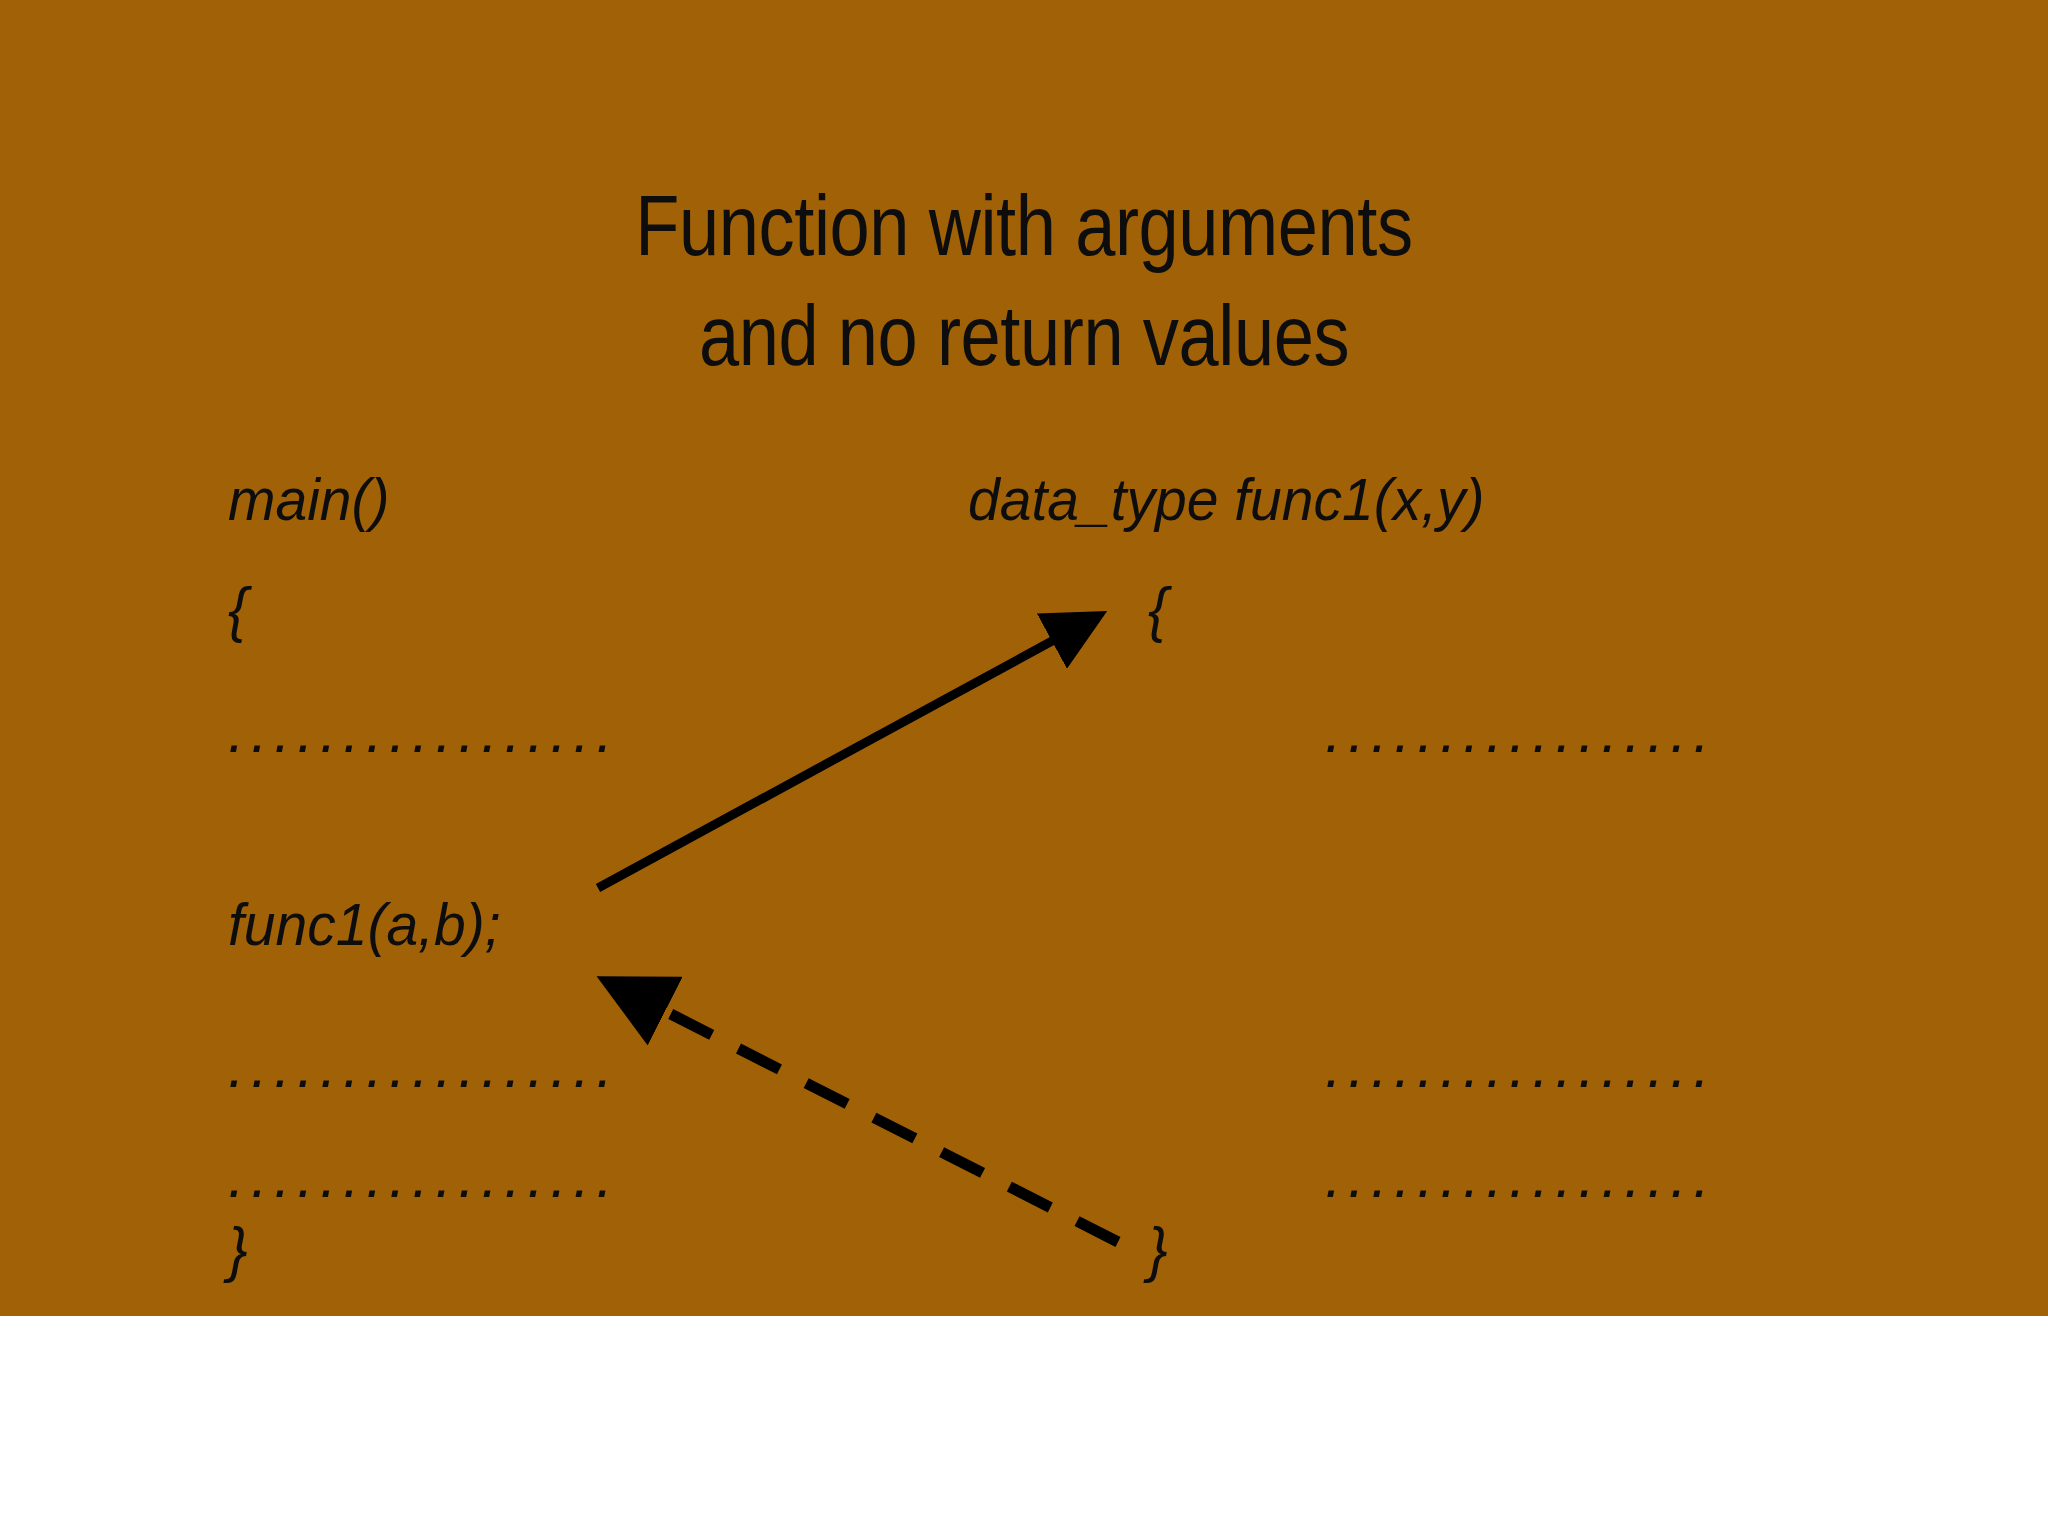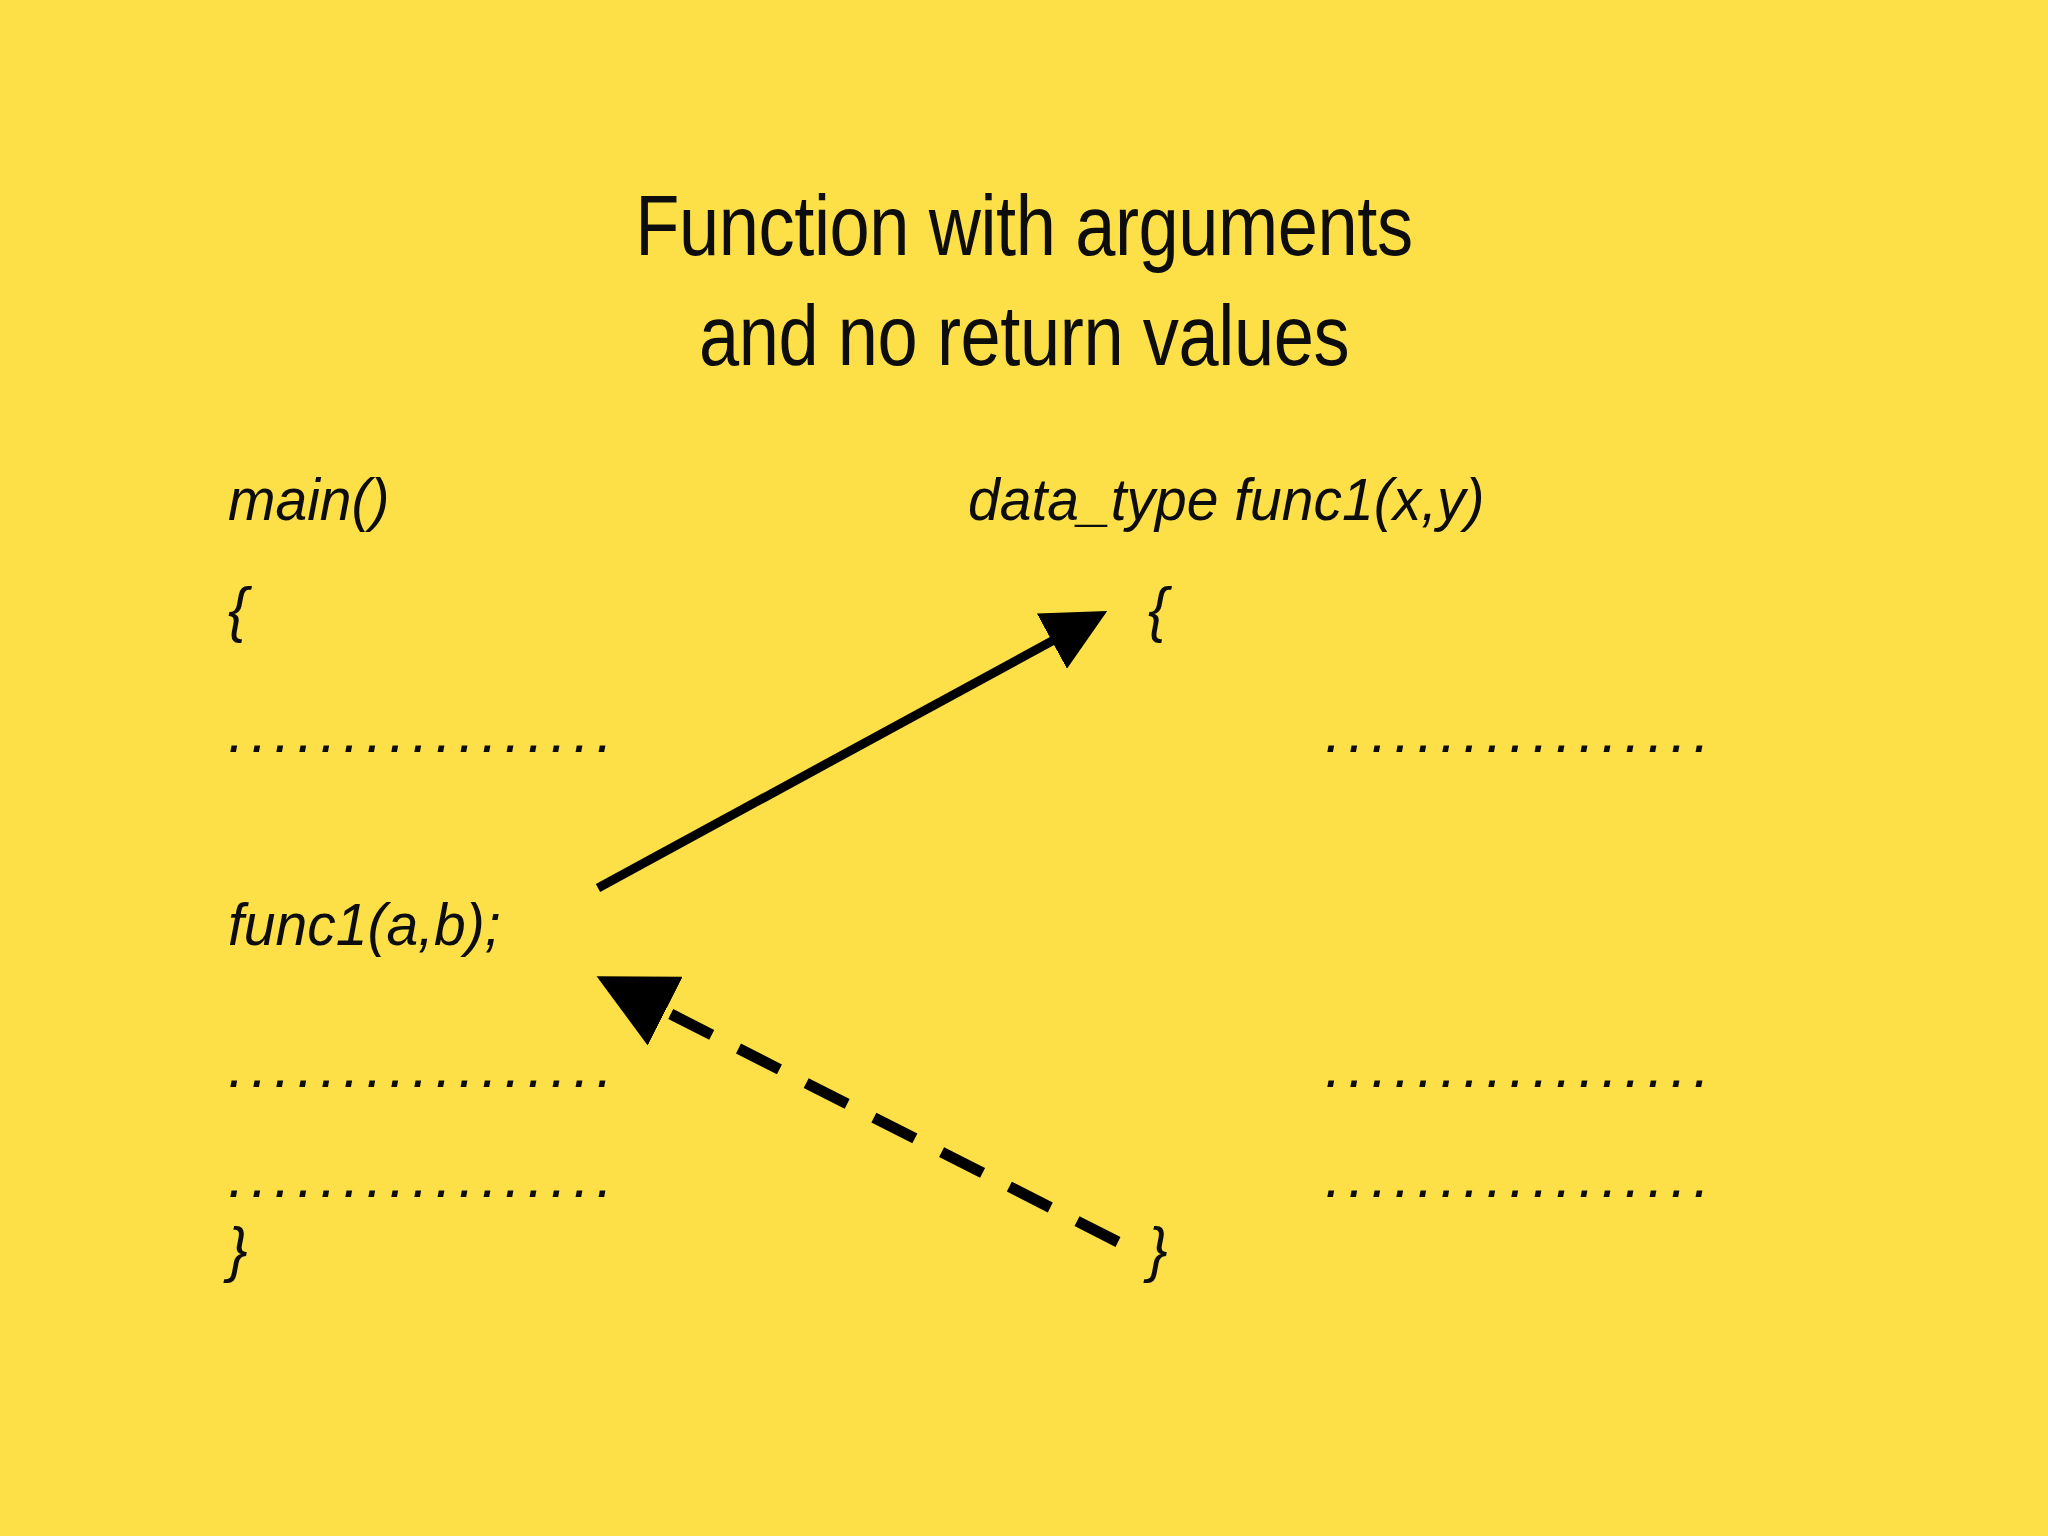--- a/index.html
+++ b/index.html
@@ -3,22 +3,22 @@
 <meta charset="utf-8">
 <style>
   html, body {
     margin: 0;
     padding: 0;
     background: #ffffff;
   }
   #slide {
     position: relative;
     width: 2048px;
-    height: 1536px;
-    background: #fde047;
+    height: 1316px;
+    background: #a16207;
     overflow: hidden;
     font-family: "Liberation Sans", sans-serif;
     color: #000000;
   }
 
   
   .title-block {
     position: absolute;
     left: 0;
     top: 170px;

